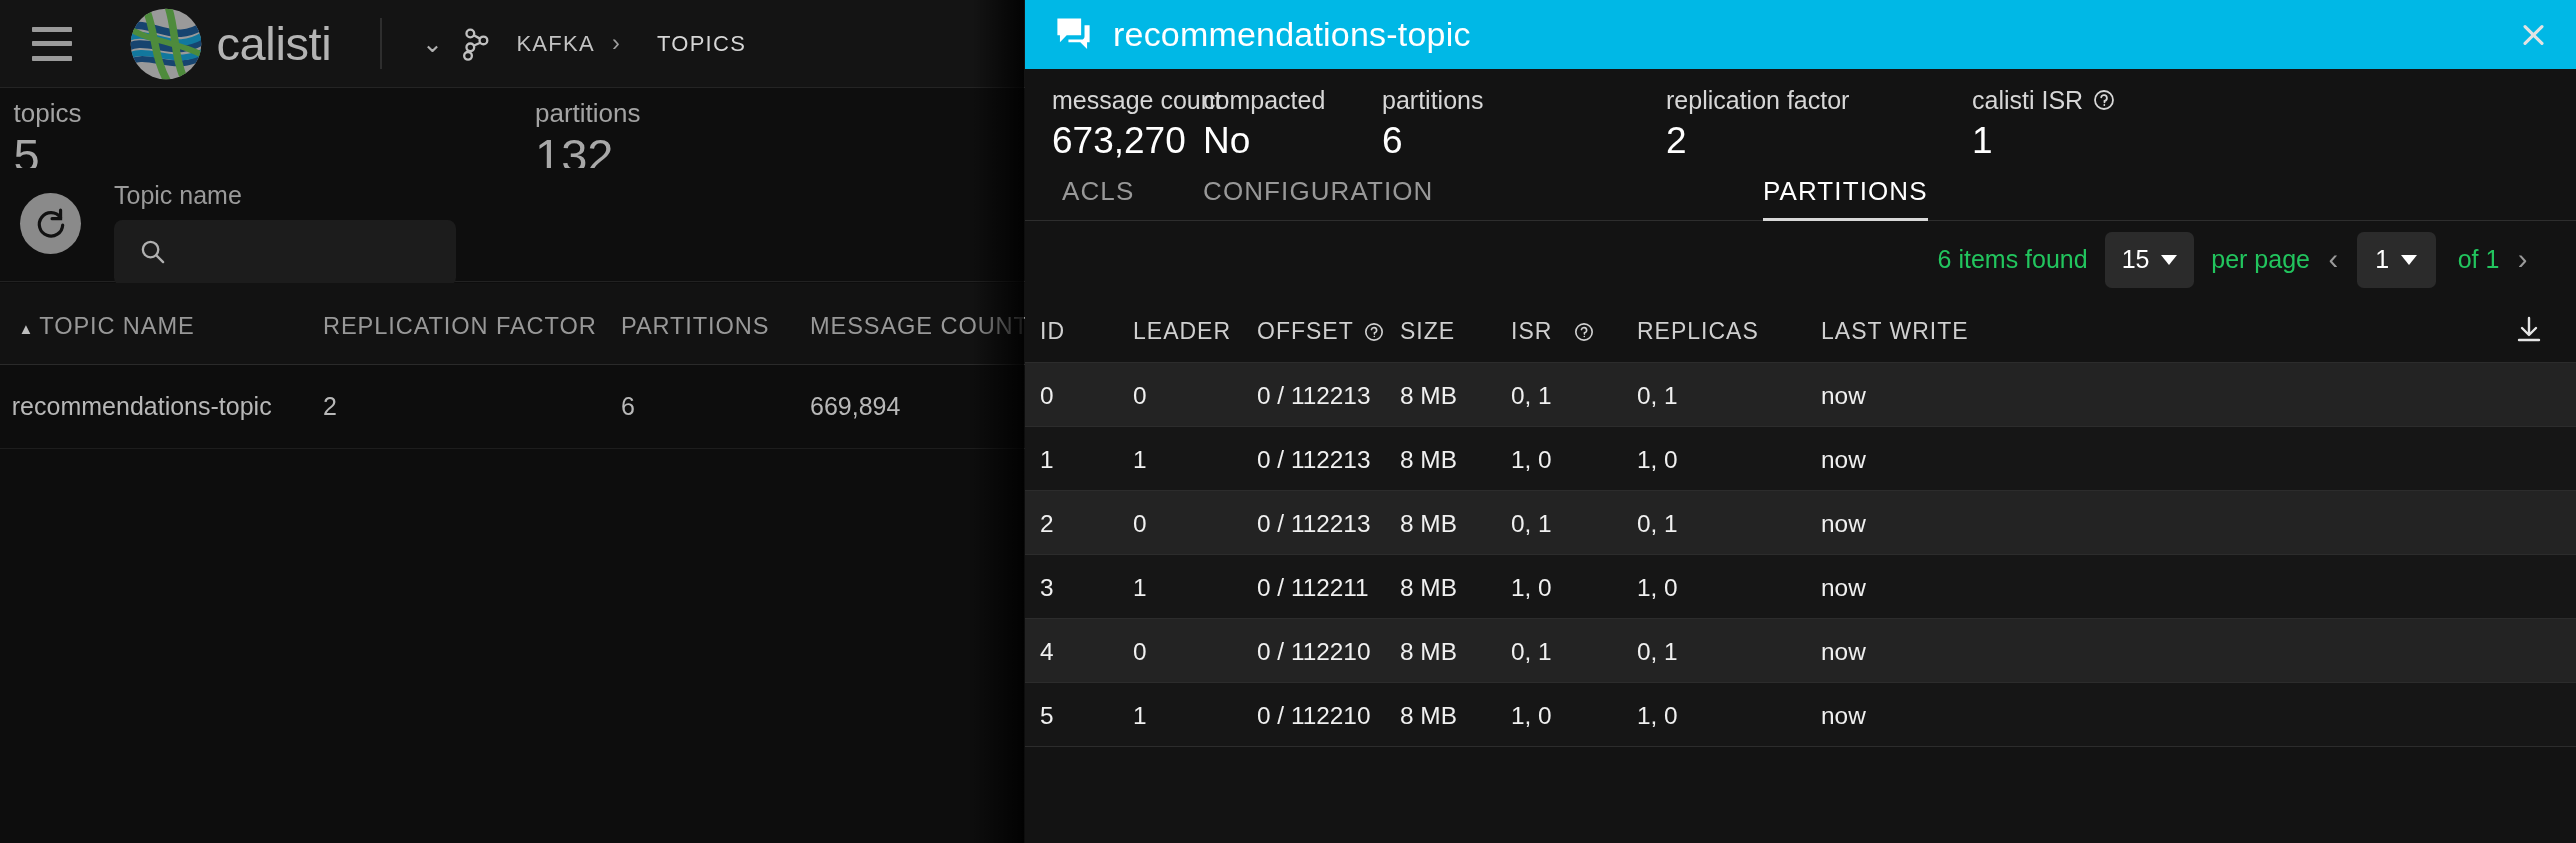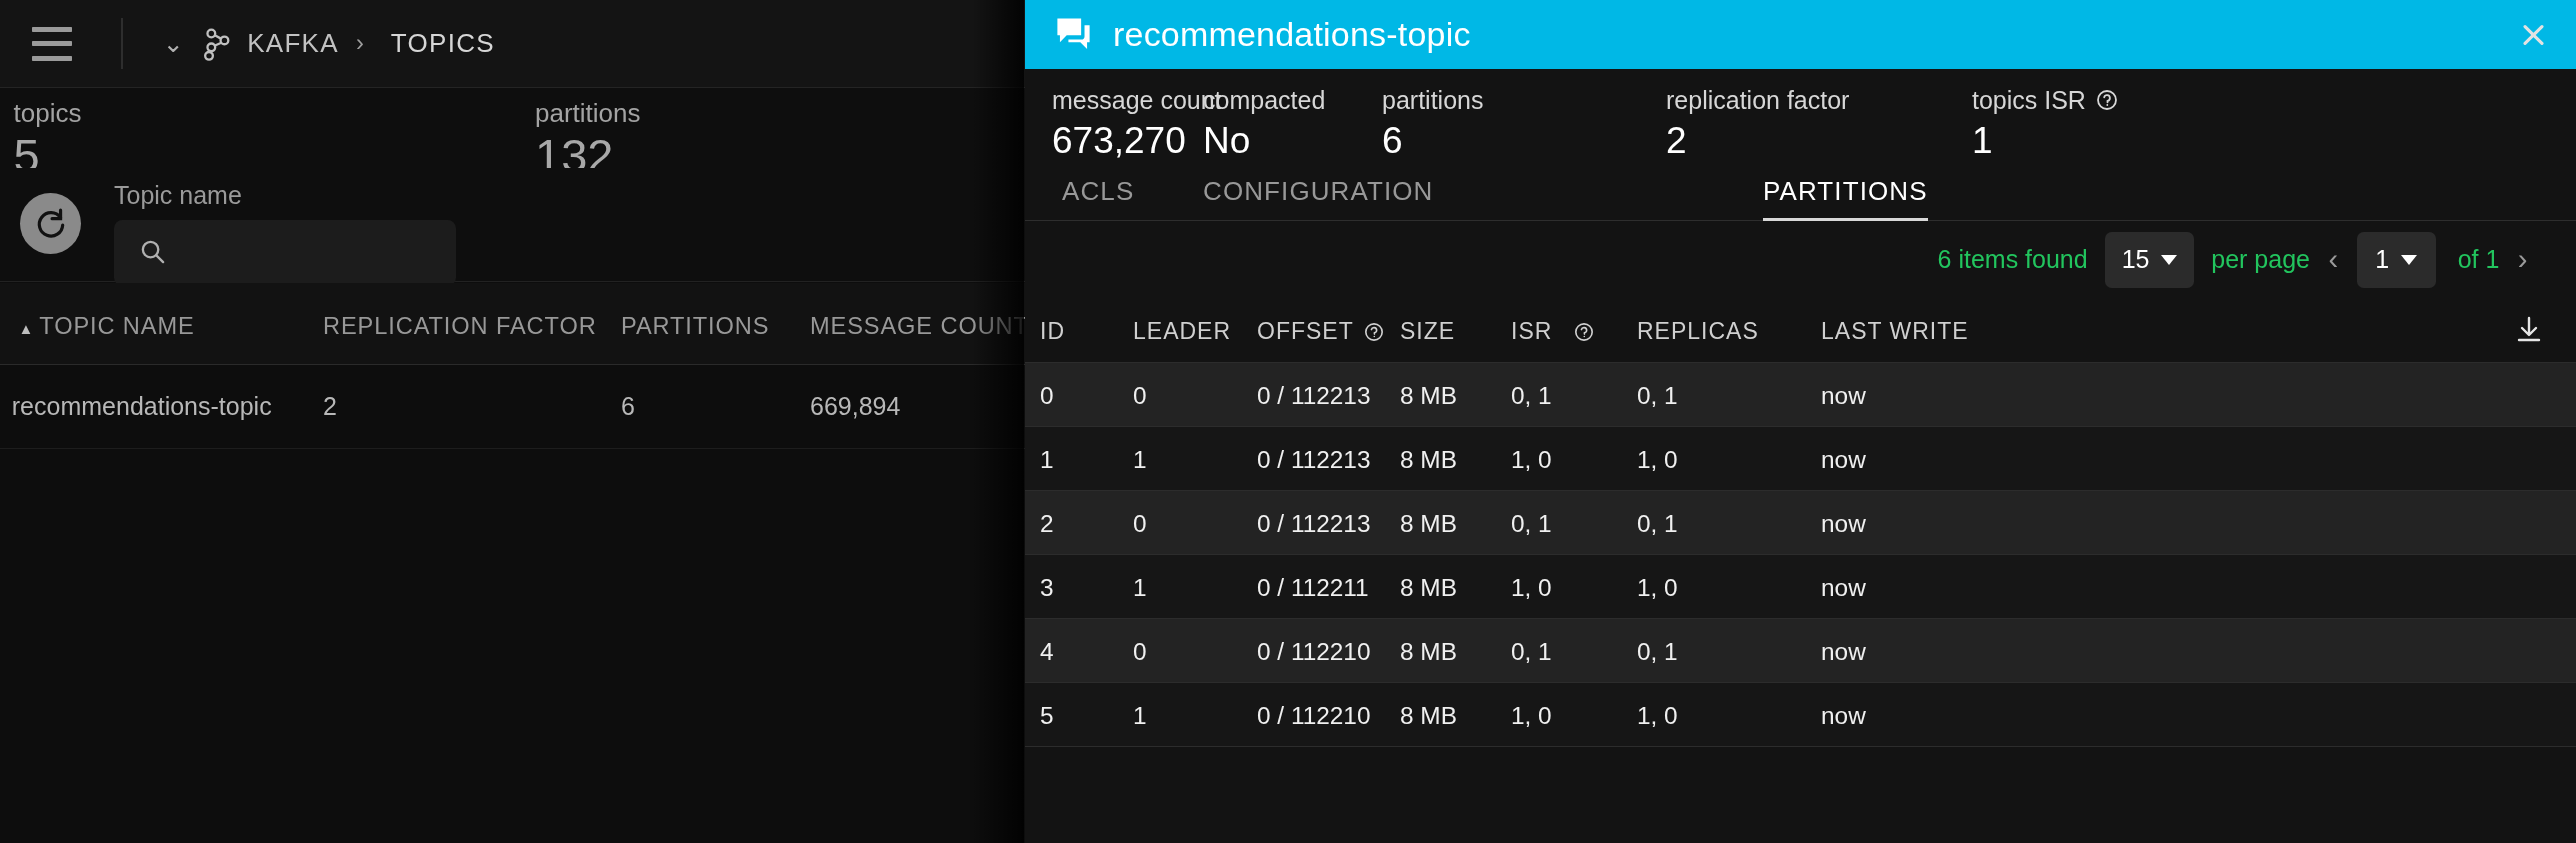--- a/index.html
+++ b/index.html
@@ -26,21 +26,21 @@
 
   .brand { display:flex; align-items:center; margin-left:57px; }
   .brand-mark { width:74px; height:74px; border-radius:50%; overflow:hidden; flex:none; }
   .brand-name { font-size:47px; color:#b4b4b4; margin-left:13.5px; letter-spacing:-0.4px; }
 
   .topbar-sep { width:1.7px; height:51px; background:#2e2e2e; margin-left:49px; }
 
   .crumbs { display:flex; align-items:center; margin-left:40px; color:#b9b9b9; }
   .crumb-caret { font-size:25px; color:#b0b0b0; margin-right:13.5px; line-height:1; }
   .crumb-icon { width:40px; height:40px; display:flex; align-items:center; justify-content:center; }
-  .crumb-text { font-size:26px; letter-spacing:1.3px; color:#c2c2c2; margin-left:10px; }
+  .crumb-text { font-size:22px; letter-spacing:1.3px; color:#c2c2c2; margin-left:20px; }
   .crumb-arrow { font-size:23.6px; color:#9e9e9e; margin:0 17px; }
   .crumb-text.active { color:#d6d6d6; }
 
   .statsbar {
     position:absolute; left:0; top:88px; width:1031px; height:81px;
     background:#0e0e0e; border-bottom:0.8px solid #222;
     display:flex; align-items:center;
   }
   .stat-block { position:absolute; top:11.8px; }
   .stat-label { font-size:26px; color:#a3a3a3; line-height:1; }
@@ -148,20 +148,43 @@
 
   <div id="bg-app">
 
     <div class="topbar">
       <div class="hamburger">
         <span></span>
           <span></span>
           <span></span>
       </div>
 
+      <div class="brand">
+        <div class="brand-mark">
+          <svg viewBox="0 0 88 88" width="74" height="74">
+            <defs>
+                <clipPath id="cc">
+                  <circle cx="44" cy="44" r="42"></circle>
+                </clipPath>
+              </defs>
+            <circle cx="44" cy="44" r="42" fill="#9a9a9a"></circle>
+            <g clip-path="url(#cc)" fill="none" stroke-linecap="round">
+              <path d="M-8 28 C 22 6, 52 54, 96 16" stroke="#17446f" stroke-width="9"></path>
+              <path d="M-8 52 C 20 28, 56 70, 96 34" stroke="#17446f" stroke-width="9"></path>
+              <path d="M-8 70 C 24 46, 52 86, 96 54" stroke="#17446f" stroke-width="7"></path>
+              <path d="M-8 40 C 26 18, 50 64, 96 28" stroke="#12789e" stroke-width="8"></path>
+              <path d="M-8 62 C 24 40, 54 78, 96 48" stroke="#12789e" stroke-width="7"></path>
+              <path d="M16 -8 C 34 28, 26 58, 50 96" stroke="#4e8b3c" stroke-width="9"></path>
+              <path d="M44 -8 C 58 26, 50 56, 70 96" stroke="#4e8b3c" stroke-width="9"></path>
+              <path d="M-8 20 C 20 42, 60 40, 96 62" stroke="#4e8b3c" stroke-width="7"></path>
+            </g>
+          </svg>
+        </div>
+        <div class="brand-name">calisti</div>
+      </div>
 
       <div class="topbar-sep"></div>
 
       <div class="crumbs">
         <div class="crumb-caret">⌄</div>
         <div class="crumb-icon">
           <svg viewBox="0 0 48 48" width="37" height="37" fill="none" stroke="#c0c0c0" stroke-width="3">
             <circle cx="16" cy="11" r="5"></circle>
             <circle cx="33" cy="20" r="5"></circle>
             <circle cx="16" cy="29" r="5"></circle>
@@ -256,21 +279,21 @@
       <div class="pstat" style="left:357px;">
         <div class="pstat-label">partitions</div>
         <div class="pstat-value">6</div>
       </div>
       <div class="pstat" style="left:641px;">
         <div class="pstat-label">replication factor</div>
         <div class="pstat-value">2</div>
       </div>
       <div class="pstat" style="left:947px;">
         <div class="pstat-label">
-          <span>topics ISR</span>
+          <span>calisti ISR</span>
           <span class="help-icon">
             <svg viewBox="0 0 22 22" width="22" height="22" fill="none" stroke="#d7d7d7" stroke-width="1.8">
               <circle cx="11" cy="11" r="9"></circle>
               <path d="M8.2 8.3 a2.9 2.9 0 1 1 3.3 3.6 v1.4" stroke-linecap="round"></path>
               <circle cx="11.3" cy="16" r="0.9" fill="#d7d7d7" stroke="none"></circle>
             </svg>
           </span>
         </div>
         <div class="pstat-value">1</div>
       </div>

